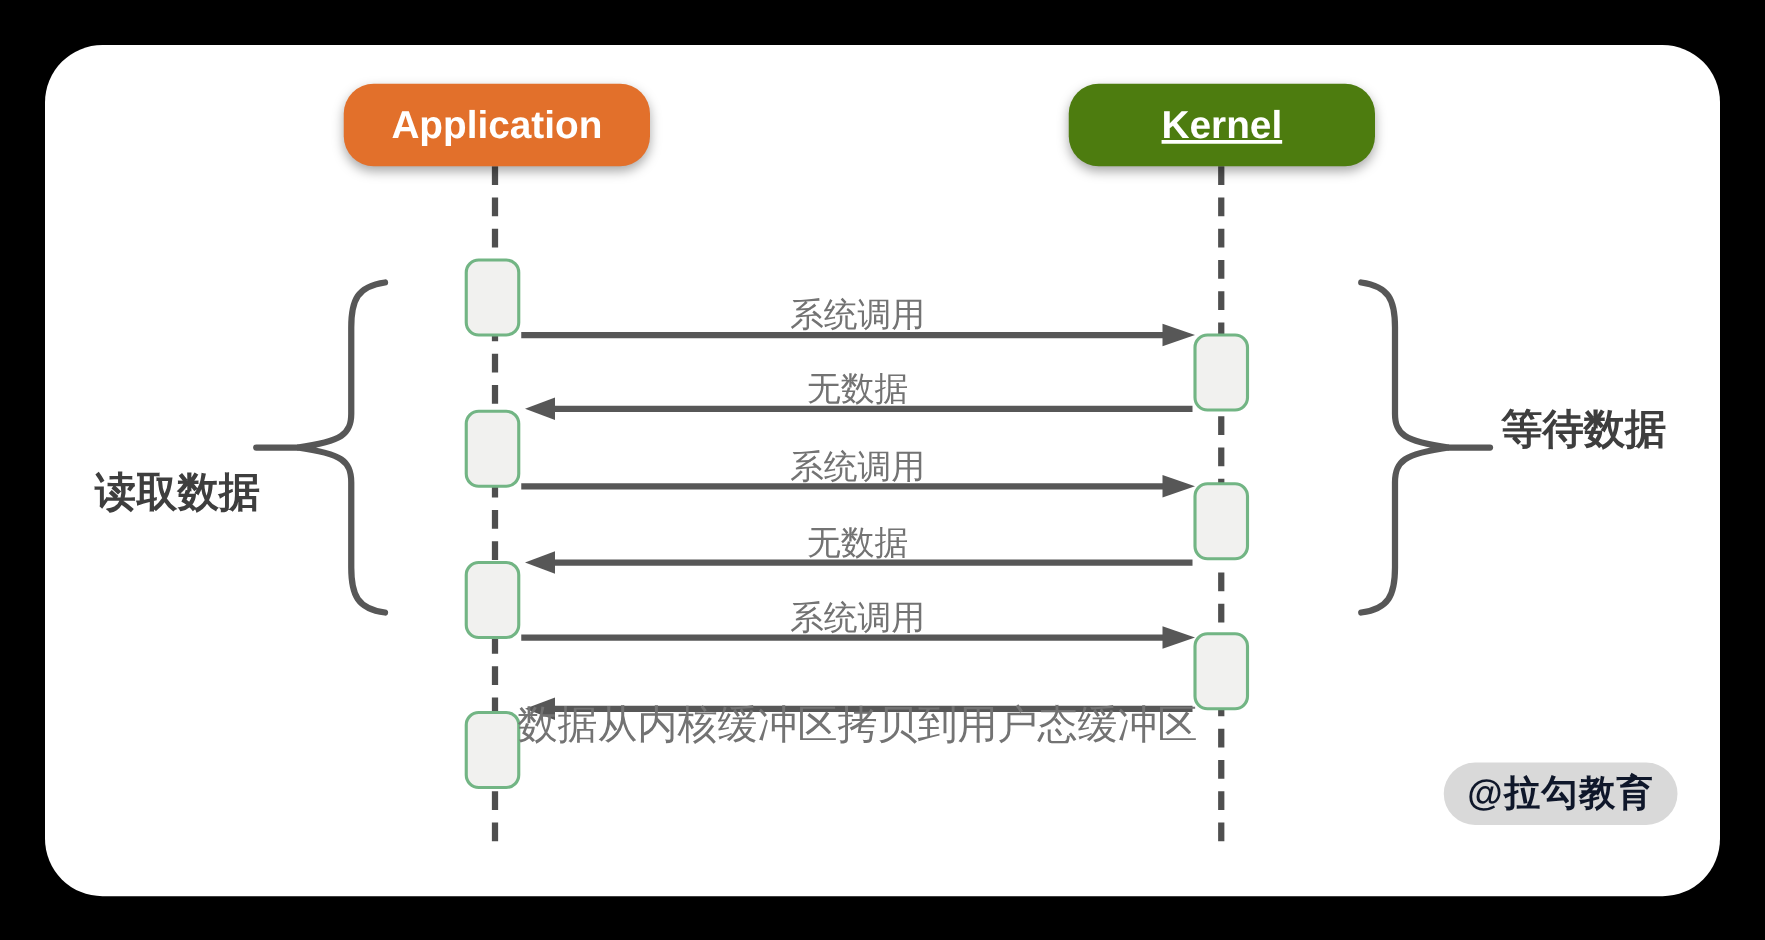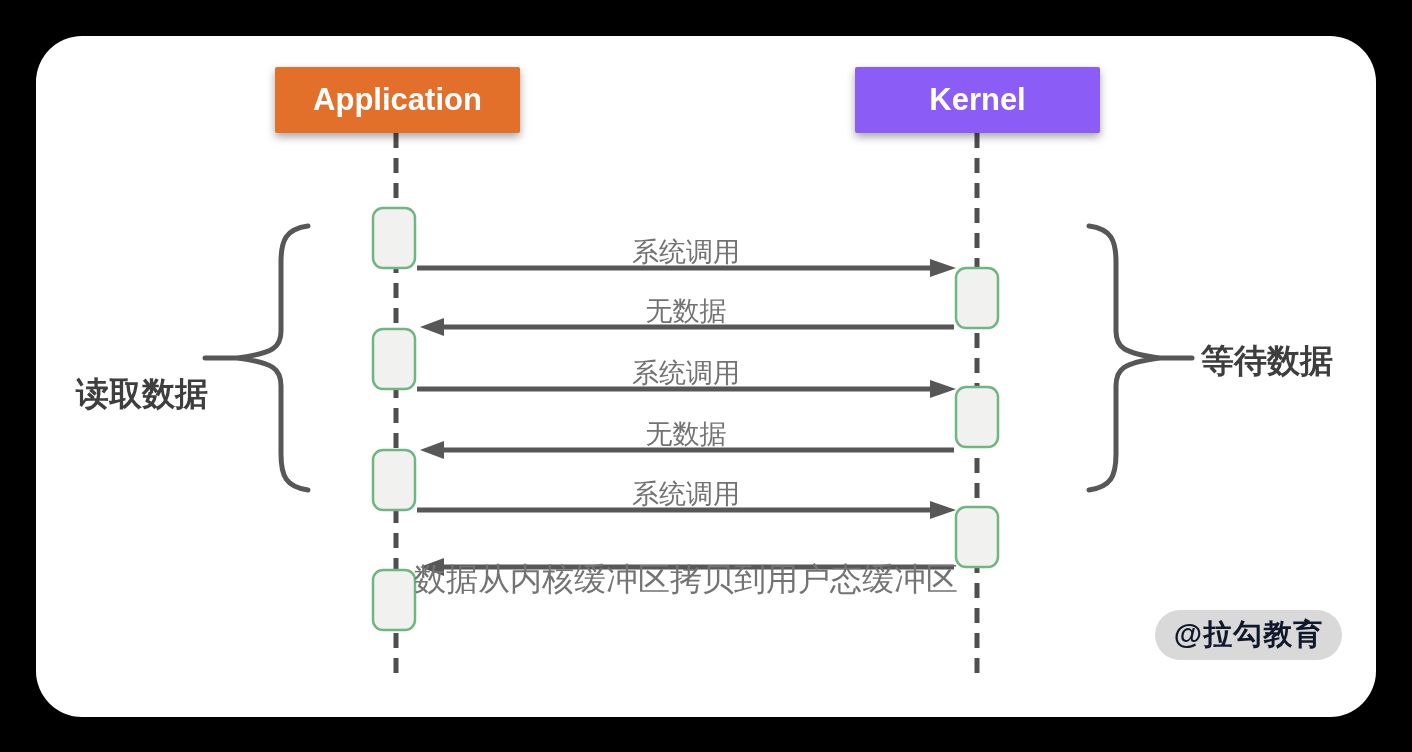--- a/index.html
+++ b/index.html
@@ -1,29 +1,29 @@
 <!DOCTYPE html>
 <html><head>
 <meta charset="utf-8">
 <style>
   html,body{margin:0;padding:0;background:#000;width:1412px;height:752px;overflow:hidden;
     font-family:"Liberation Sans","DejaVu Sans",sans-serif;}
   .stage{position:relative;width:1412px;height:752px;background:#000;}
   .card{position:absolute;left:36px;top:36px;width:1340px;height:681px;background:#fff;border-radius:46px;}
-  .header-box{position:absolute;top:67px;width:245px;height:66px;border-radius:2px;
+  .header-box{position:absolute;top:67px;width:245px;height:66px;border-radius:24px;
     display:flex;align-items:center;justify-content:center;color:#fff;font-size:31px;font-weight:bold;
     box-shadow:0 4px 9px rgba(0,0,0,0.35);}
   #app-header{left:275px;}
   #kernel-header{left:855px;}
   svg.diagram{position:absolute;left:0;top:0;width:1412px;height:752px;pointer-events:none;}
   .msg-label{position:absolute;transform:translateX(-50%);white-space:nowrap;
     color:#737373;font-size:27px;font-weight:normal;}
   .side-label{position:absolute;white-space:nowrap;color:#3E3E3E;font-size:33px;font-weight:bold;}
   #label-read{left:76px;top:340px;margin-top:32px;}
-  #label-wait{left:1201px;top:339px;}
+  #label-wait{left:1201px;top:321px;}
   #label-process{left:204px;top:578px;}
   .watermark{position:absolute;left:1155px;top:610px;width:187px;height:50px;border-radius:25px;
     display:flex;align-items:center;justify-content:center;
     font-size:29px;font-weight:bold;letter-spacing:1px;}
 </style>
 </head>
 <body>
 
 <div class="stage">
   <div class="card"></div>
@@ -56,21 +56,21 @@
         <line x1="954" y1="567" x2="442" y2="567" stroke="#575757" stroke-width="5"></line>
         <polygon points="420,567 444,558 444,576" fill="#575757"></polygon>
       </g>
     <path id="left-brace" d="M 308 226 C 286 229 281 240 281 262 L 281 331 C 281 347 274 353 238 358 C 274 363 281 369 281 386 L 281 454 C 281 476 286 487 308 490" fill="none" stroke-width="5" stroke-linecap="round" stroke="#575757"></path>
     <line id="left-brace-tick" x1="205" y1="358" x2="238" y2="358" stroke-width="5" stroke-linecap="round" stroke="#575757"></line>
     <path id="right-brace" d="M 1089 226 C 1111 229 1116 240 1116 262 L 1116 331 C 1116 347 1123 353 1159 358 C 1123 363 1116 369 1116 386 L 1116 454 C 1116 476 1111 487 1089 490" fill="none" stroke-width="5" stroke-linecap="round" stroke="#575757"></path>
     <line id="right-brace-tick" x1="1159" y1="358" x2="1192" y2="358" stroke-width="5" stroke-linecap="round" stroke="#575757"></line>
   </svg>
 
   <div class="header-box" id="app-header" style="background: rgb(226, 112, 43);">Application</div>
-  <div class="header-box" id="kernel-header" style="background: #8b5cf6;">Kernel</div>
+  <div class="header-box" id="kernel-header" style="background: #4d7c0f; text-decoration: underline;">Kernel</div>
 
   <div class="side-label" id="label-read">读取数据</div>
   <div class="side-label" id="label-wait">等待数据</div>
 
   <div class="watermark" style="background: rgb(217, 217, 217); color: #0f172a;">@拉勾教育</div>
 
   <div id="msg-labels">
       <div class="msg-label" style="left: 686px; top: 234px;">系统调用</div>
       <div class="msg-label" style="left: 686px; top: 293px;">无数据</div>
       <div class="msg-label" style="left: 686px; top: 355px;">系统调用</div>

